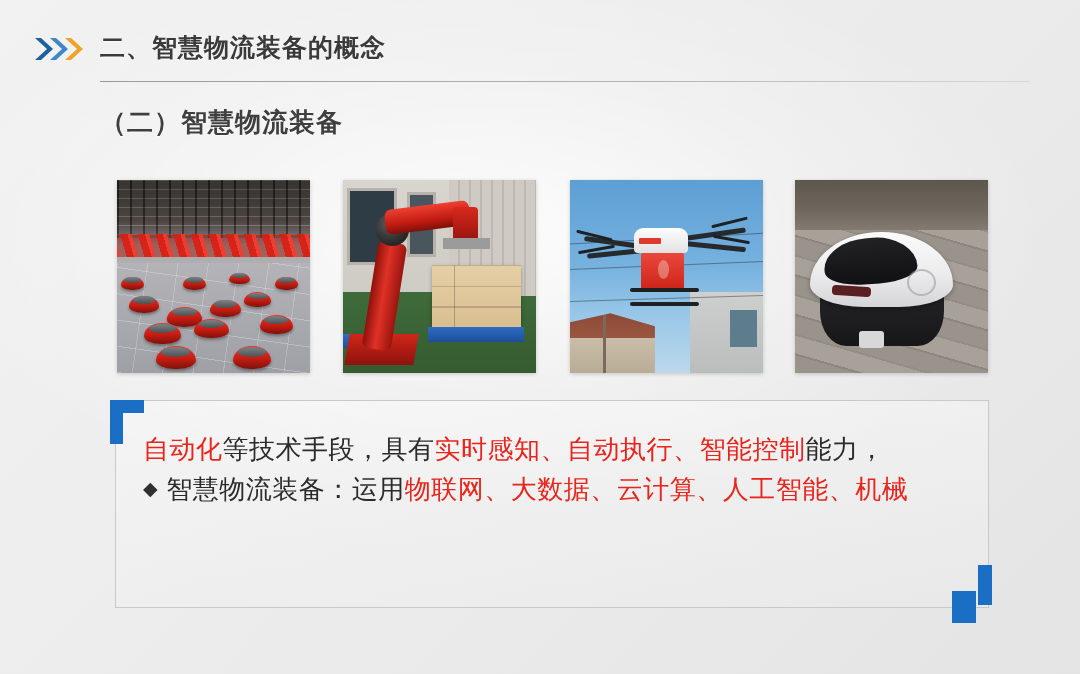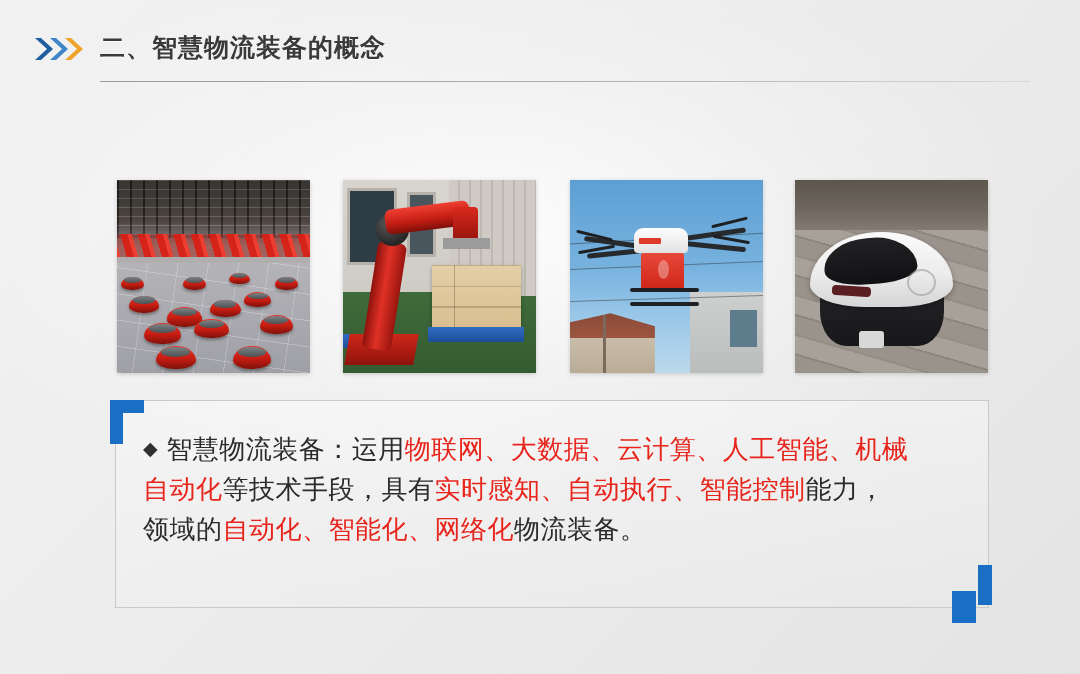--- a/index.html
+++ b/index.html
@@ -406,20 +406,21 @@
             <path d="M3 2 L15 13 L3 24 L9 24 L21 13 L9 2 Z" fill="#f0a32a"></path>
           </svg>
       </span>
     </div>
 
     <div class="header-title">二、智慧物流装备的概念</div>
 
     <div class="header-rule"></div>
   </div>
 
+  <div class="subtitle">（二）智慧物流装备</div>
 
   <div class="photo p1">
     <div class="inner">
       <div class="warehouse">
         <div class="wh-roof"></div>
         <div class="wh-rack"></div>
         <div class="wh-floor"></div>
         <div class="agv" style="left:6%;  top:60%; width:16%; height:9%;"></div>
         <div class="agv" style="left:26%; top:66%; width:18%; height:10%;"></div>
         <div class="agv" style="left:48%; top:62%; width:16%; height:9%;"></div>
@@ -506,23 +507,20 @@
 
   <span class="corner-br">
     <svg width="48" height="58" viewBox="0 0 48 58">
       <rect x="26" y="0" width="14" height="40" fill="#1a6fc4"></rect>
       <path d="M0 26 H24 V58 H0 Z" fill="#1a6fc4"></path>
     </svg>
   </span>
 
   <div class="body-text">
     <div class="ln">
+      <span class="hl">自动化</span><span>等技术手段，具有</span><span class="hl">实时感知、自动执行、智能控制</span><span>能力，</span>
+    </div>
+    <div class="ln">
       <span class="bullet">◆</span><span>智慧物流装备：运用</span><span class="hl">物联网、大数据、云计算、人工智能、机械</span>
     </div>
-    <div class="ln">
-      <span class="hl">自动化</span><span>等技术手段，具有</span><span class="hl">实时感知、自动执行、智能控制</span><span>能力，</span>
-    </div>
-    <div class="ln">
-      <span>领域的</span><span class="hl">自动化、智能化、网络化</span><span>物流装备。</span>
-    </div>
   </div>
 
 </div>
 
 </body></html>

